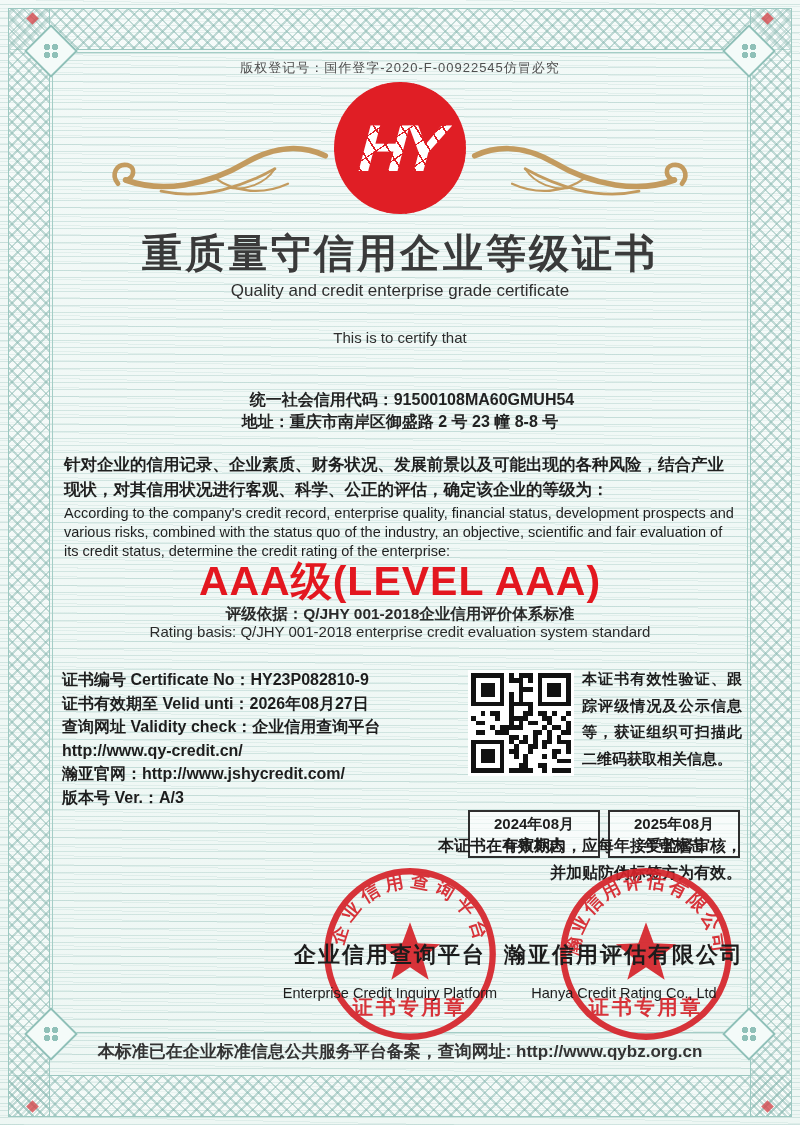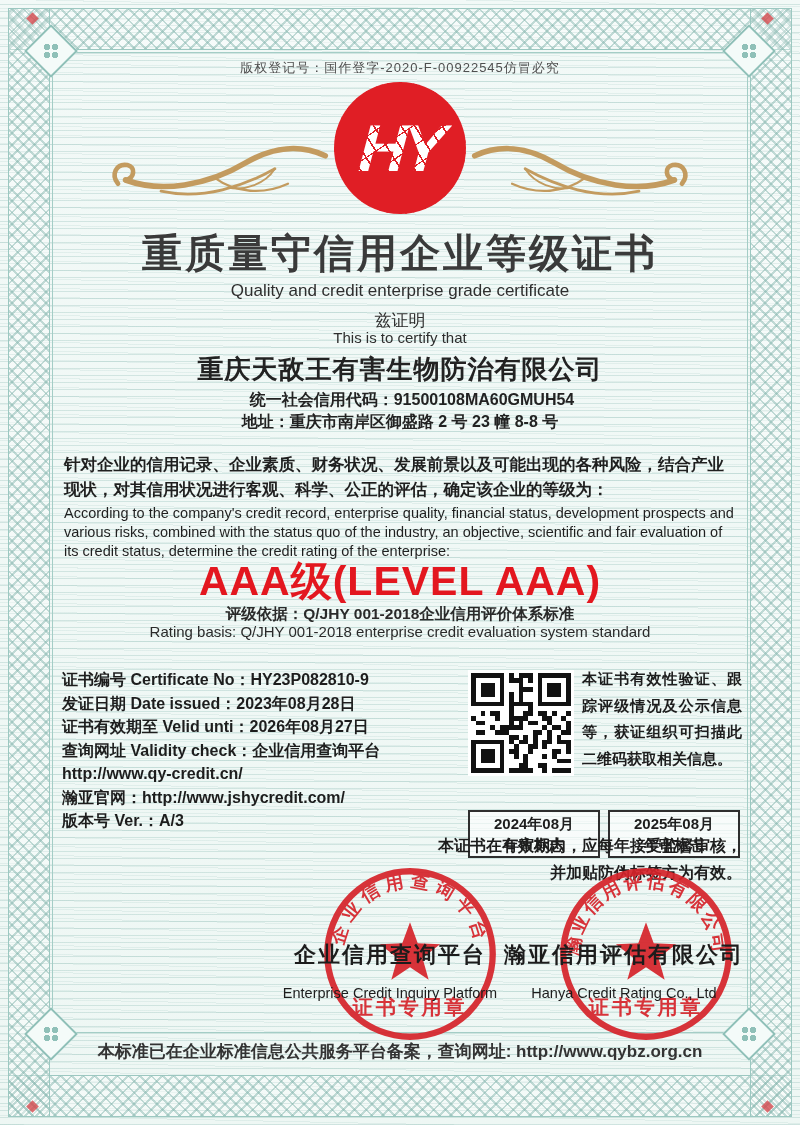--- a/index.html
+++ b/index.html
@@ -126,37 +126,34 @@
       <path d="M182,48 C172,64 150,72 132,68" stroke-width="2"></path>
     </g>
   </svg>
   <div class="abs logo">
     <span class="hy">HY</span>
     <div class="cracks"></div>
   </div>
 
   <div class="abs ctr title-zh">重质量守信用企业等级证书</div>
   <div class="abs ctr title-en">Quality and credit enterprise grade certificate</div>
-  <div class="abs ctr certify-zh">兹证明</div>
   <div class="abs ctr certify-en">This is to certify that</div>
 
-  <div class="abs ctr company">重庆天敌王有害生物防治有限公司</div>
   <div class="abs ctr code-line">统一社会信用代码：91500108MA60GMUH54</div>
   <div class="abs ctr addr-line">地址：重庆市南岸区御盛路 2 号 23 幢 8-8 号</div>
 
   <div class="abs para-zh">针对企业的信用记录、企业素质、财务状况、发展前景以及可能出现的各种风险，结合产业现状，对其信用状况进行客观、科学、公正的评估，确定该企业的等级为：</div>
   <div class="abs para-en">According to the company's credit record, enterprise quality, financial status, development prospects and various risks, combined with the status quo of the industry, an objective, scientific and fair evaluation of its credit status, determine the credit rating of the enterprise:</div>
 
   <div class="abs ctr grade">AAA级(LEVEL AAA)</div>
   <div class="abs ctr basis-zh">评级依据：Q/JHY 001-2018企业信用评价体系标准</div>
   <div class="abs ctr basis-en">Rating basis: Q/JHY 001-2018 enterprise credit evaluation system standard</div>
 
   <div class="abs details">
     <div>证书编号 Certificate No：HY23P082810-9</div>
-    <div>发证日期 Date issued：2023年08月28日</div>
     <div>证书有效期至 Velid unti：2026年08月27日</div>
     <div>查询网址 Validity check：企业信用查询平台</div>
     <div>http://www.qy-credit.cn/</div>
     <div>瀚亚官网：http://www.jshycredit.com/</div>
     <div>版本号 Ver.：A/3</div>
   </div>
 
   <div class="abs qr-box">
     <svg id="qrsvg" viewBox="0 0 21 21" xmlns="http://www.w3.org/2000/svg">
         <rect x="8" y="0" width="1" height="1" fill="#111"></rect>

